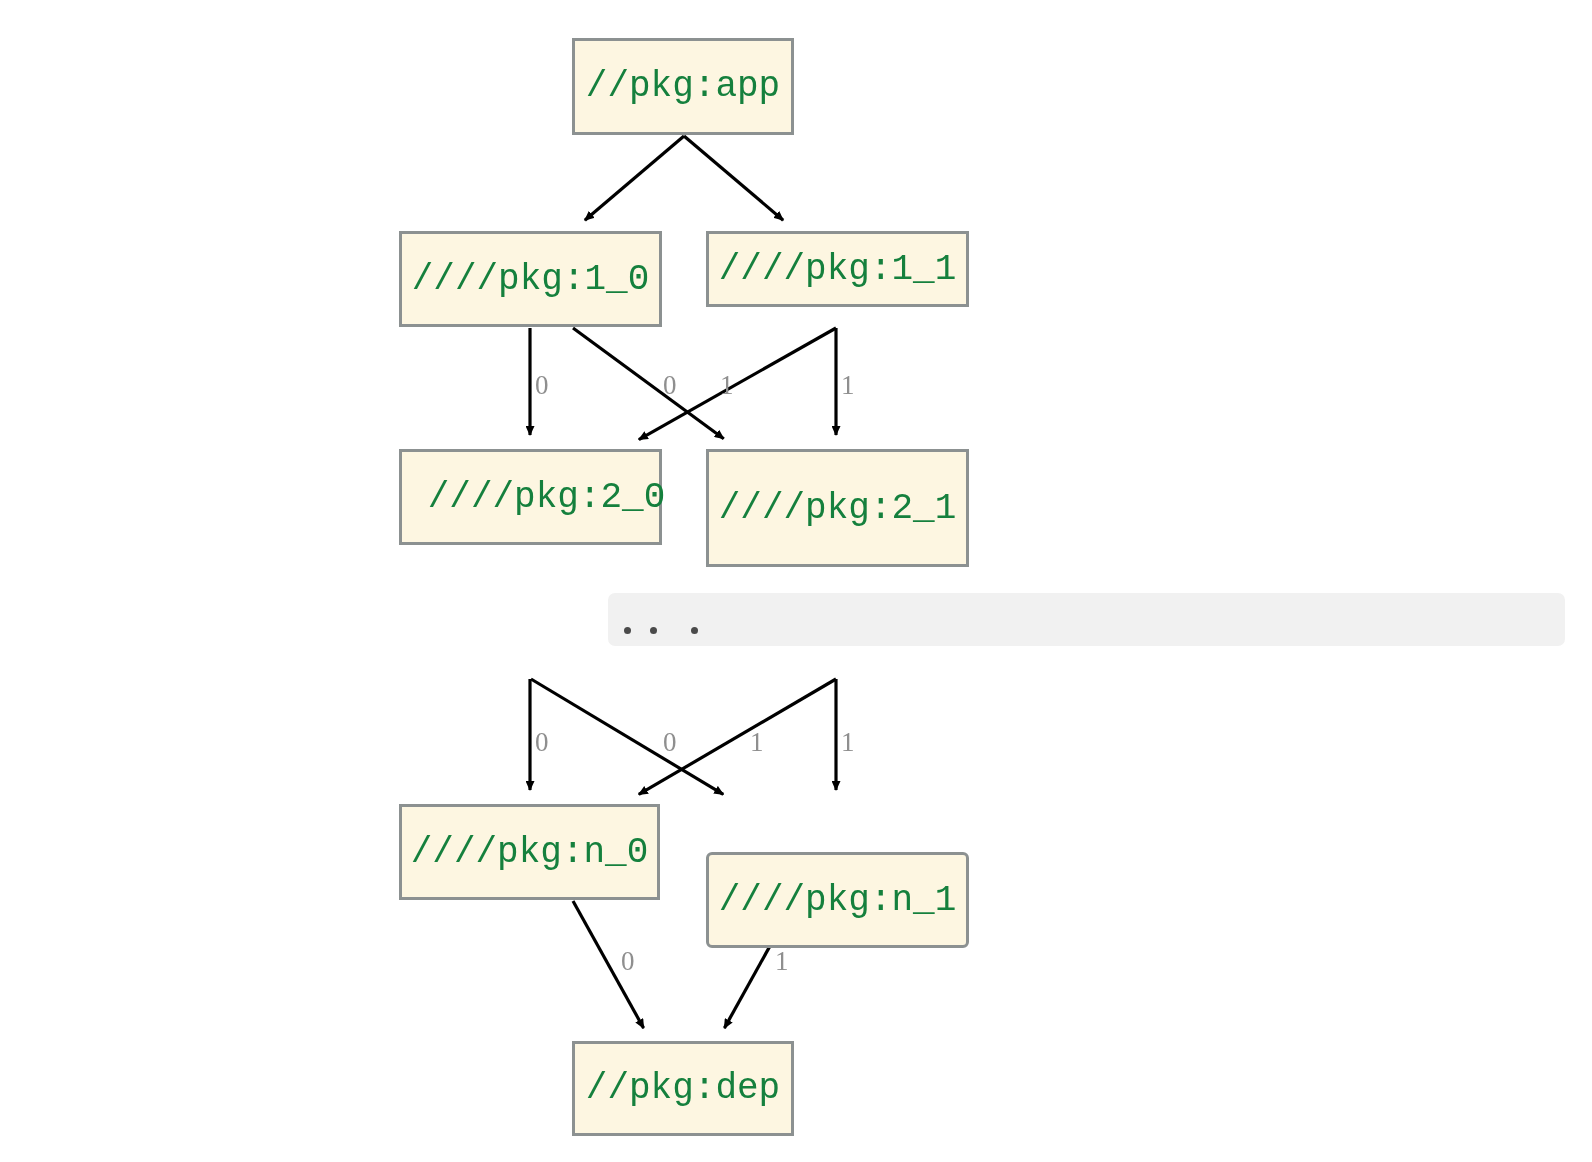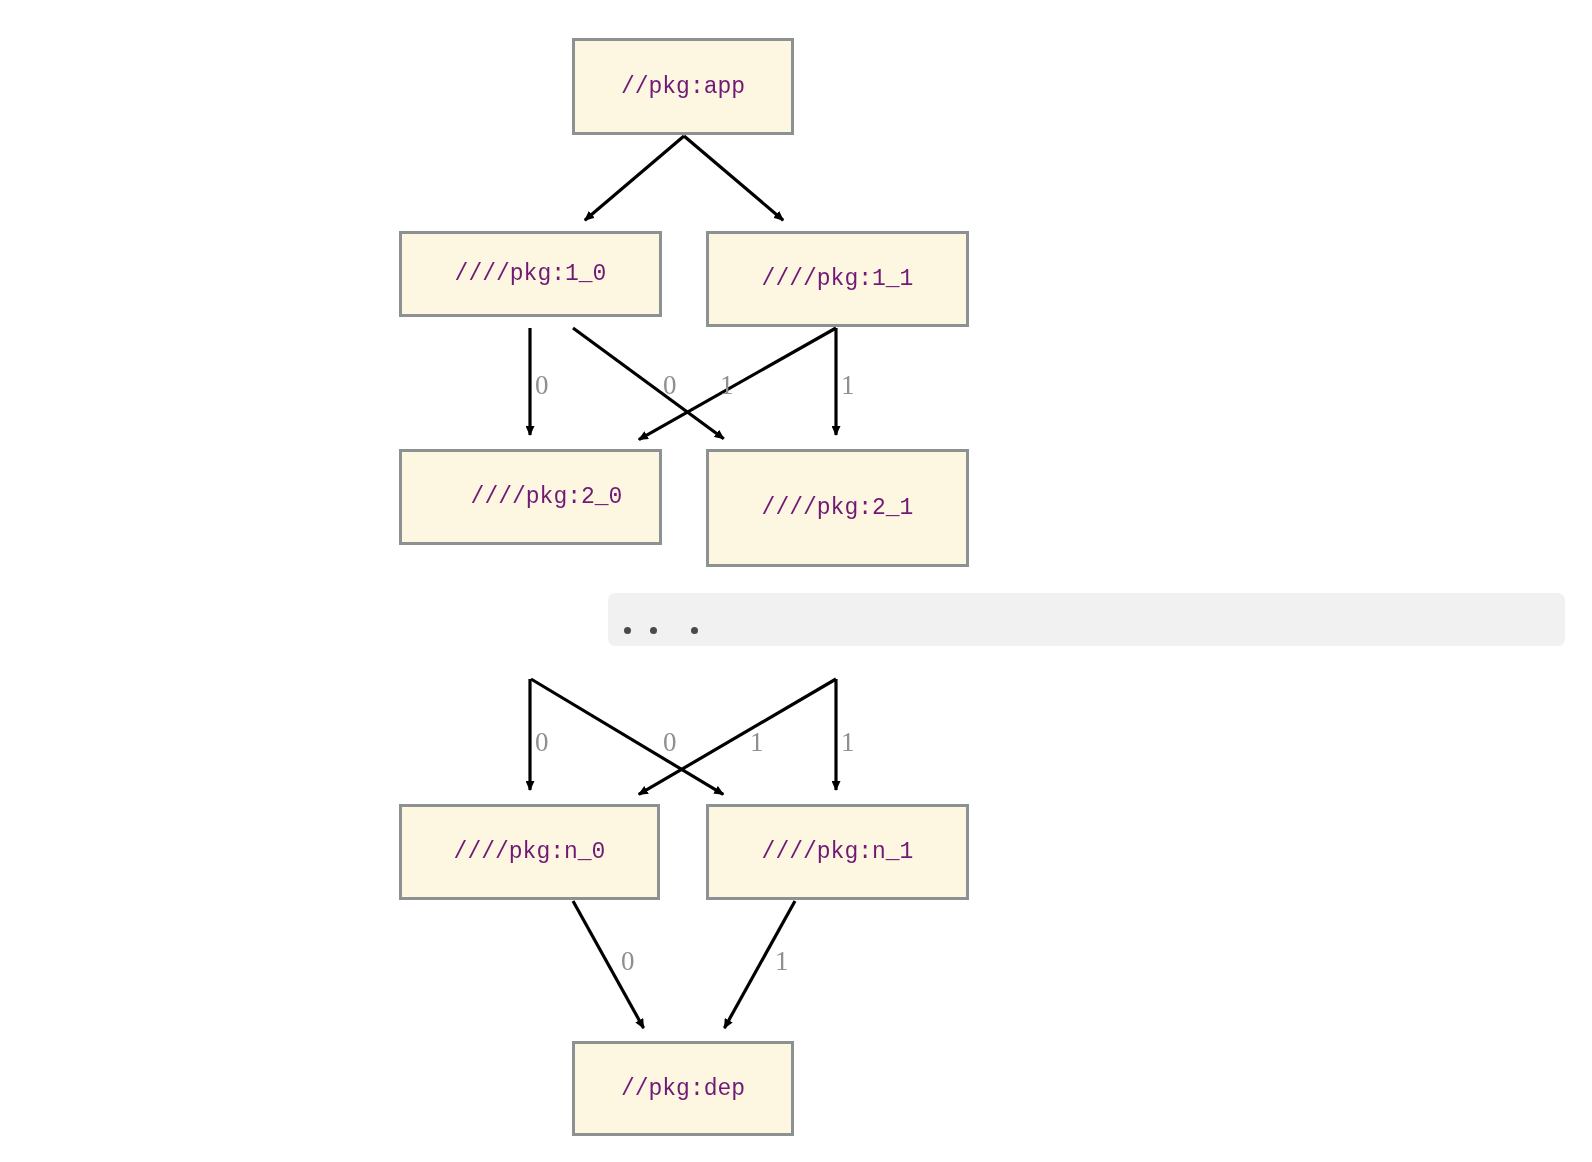--- a/index.html
+++ b/index.html
@@ -31,22 +31,22 @@
     position: absolute;
     box-sizing: border-box;
     background: #fdf6e1;
     border: 3px solid #8c9191;
     display: flex;
     align-items: center;
     justify-content: center;
   }
   .node-label {
     font-family: "Liberation Mono", "DejaVu Sans Mono", monospace;
-    font-size: 23px;
-    color: #701a75;
+    font-size: 36px;
+    color: #15803d;
     letter-spacing: 0px;
     white-space: pre;
   }
   .edge-label {
     position: absolute;
     font-family: "Liberation Serif", "DejaVu Serif", serif;
     font-size: 27px;
     color: #8f8f8f;
     white-space: pre;
     line-height: 1;
@@ -96,36 +96,36 @@
         <line x1="836" y1="679" x2="836" y2="790" stroke="#000000" stroke-width="3.2" marker-end="url(#arrowhead)"></line>
         <line x1="573" y1="901" x2="643.6292136193923" y2="1028.132584514906" stroke="#000000" stroke-width="3.2" marker-end="url(#arrowhead)"></line>
         <line x1="795" y1="901" x2="724.3707863806077" y2="1028.132584514906" stroke="#000000" stroke-width="3.2" marker-end="url(#arrowhead)"></line>
       </g>
   </svg>
 
   <div id="node-layer">
       <div class="node" style="left: 572px; top: 38px; width: 222px; height: 97px; background: rgb(253, 246, 225); border-color: rgb(140, 145, 145);">
         <span class="node-label">//pkg:app</span>
       </div>
-      <div class="node" style="left: 399px; top: 231px; width: 263px; height: 86px; background: rgb(253, 246, 225); border-color: rgb(140, 145, 145);">
+      <div class="node" style="left: 399px; top: 231px; width: 263px; height: 96px; background: rgb(253, 246, 225); border-color: rgb(140, 145, 145);">
         <span class="node-label">////pkg:1_0</span>
       </div>
-      <div class="node" style="left: 706px; top: 231px; width: 263px; height: 96px; background: rgb(253, 246, 225); border-color: rgb(140, 145, 145);">
+      <div class="node" style="left: 706px; top: 231px; width: 263px; height: 76px; background: rgb(253, 246, 225); border-color: rgb(140, 145, 145);">
         <span class="node-label">////pkg:1_1</span>
       </div>
       <div class="node" style="left: 399px; top: 449px; width: 263px; height: 96px; background: rgb(253, 246, 225); border-color: rgb(140, 145, 145); padding-left: 32px;">
         <span class="node-label">////pkg:2_0</span>
       </div>
       <div class="node" style="left: 706px; top: 449px; width: 263px; height: 118px; background: rgb(253, 246, 225); border-color: rgb(140, 145, 145);">
         <span class="node-label">////pkg:2_1</span>
       </div>
       <div class="node" style="left: 399px; top: 804px; width: 261px; height: 96px; background: rgb(253, 246, 225); border-color: rgb(140, 145, 145);">
         <span class="node-label">////pkg:n_0</span>
       </div>
-      <div class="node" style="left: 706px; top: 804px; width: 263px; height: 96px; background: rgb(253, 246, 225); border-color: rgb(140, 145, 145);">
+      <div class="node" style="left: 706px; top: 852px; width: 263px; height: 96px; background: rgb(253, 246, 225); border-color: rgb(140, 145, 145); border-radius: 6px;">
         <span class="node-label">////pkg:n_1</span>
       </div>
       <div class="node" style="left: 572px; top: 1041px; width: 222px; height: 95px; background: rgb(253, 246, 225); border-color: rgb(140, 145, 145);">
         <span class="node-label">//pkg:dep</span>
       </div>
     </div>
 
   <div class="elision-band" style="left: 608px; top: 593px; width: 957px; height: 53px; background: rgb(241, 241, 241);">
     <div class="elision-dots">
         <span class="elision-dot"></span>

